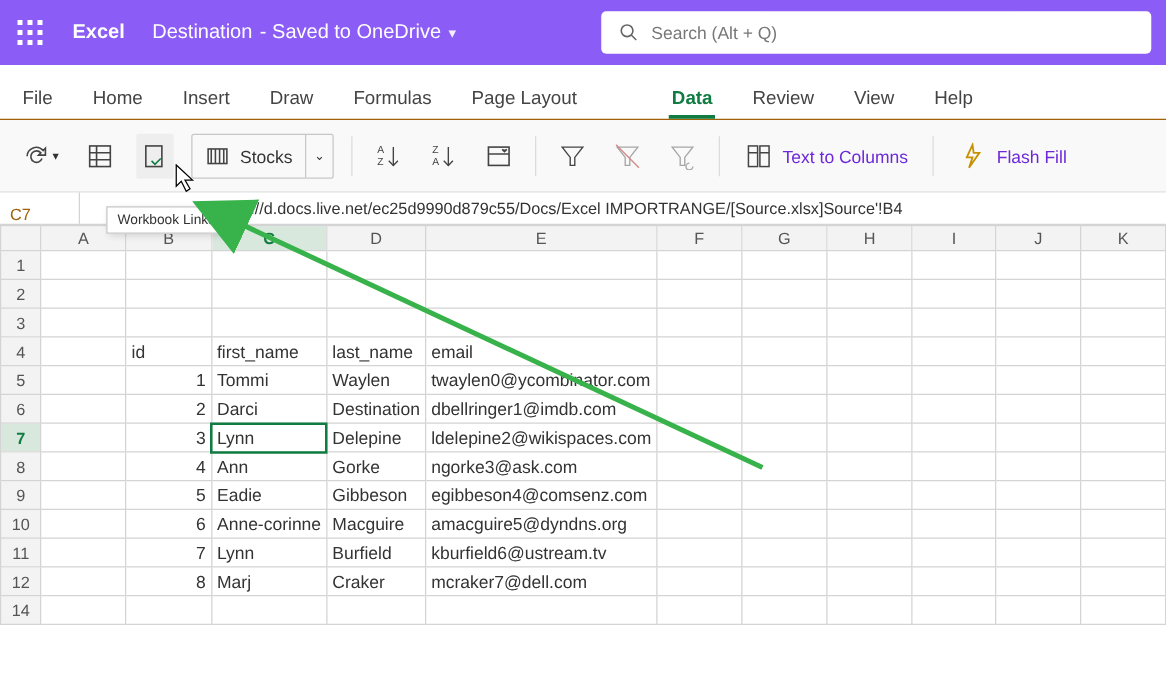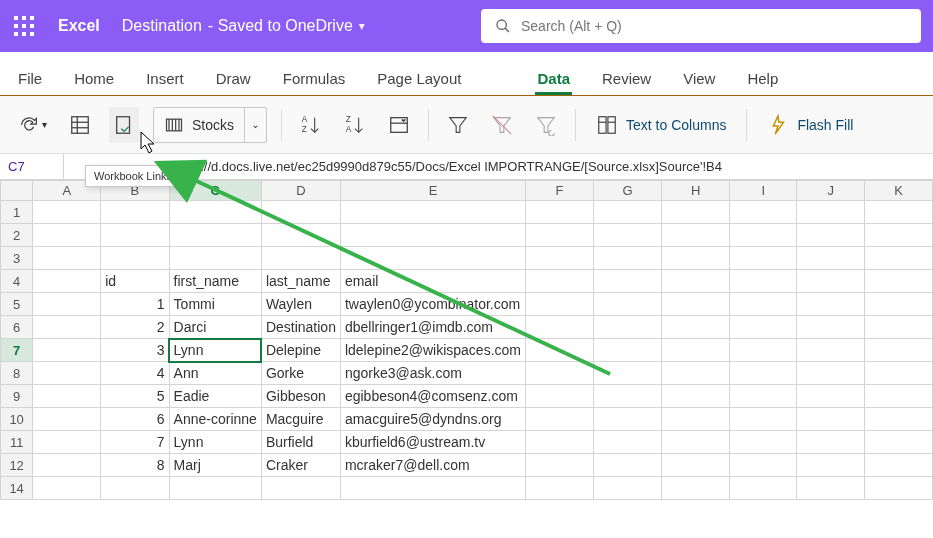--- a/index.html
+++ b/index.html
@@ -83,35 +83,35 @@
   .rbtn svg { width:22px; height:22px; stroke:#444; fill:none; stroke-width:1.4; }
   .rbtn.sortaz svg, .rbtn.sortza svg, .rbtn.filter svg, .rbtn.clearf svg, .rbtn.reapply svg { stroke-width:1.2; }
   .stocks {
     border:1px solid #c7c7c7; border-radius:2px;
     display:flex; align-items:center; height:36px;
   }
   .stocks .main { display:flex; align-items:center; gap:8px; padding:0 10px; }
   .stocks .dd { border-left:1px solid #c7c7c7; width:22px; height:100%; display:flex; align-items:center; justify-content:center; }
   .divider { width:1px; height:32px; background:#dcdcdc; }
   .txtcmd { display:flex; align-items:center; gap:8px; padding:0 6px; }
-  .txtcmd span { color:#0c4a6e; }
+  .txtcmd span { color:#6d28d9; }
   
   .formula-bar {
     height:26px;
     display:flex;
     align-items:center;
     border-bottom:1px solid #d4d4d4;
     font-size:13px;
   }
   .name-box {
     width:64px; height:100%;
     border-right:1px solid #d4d4d4;
     padding:0 8px;
-    display:flex; align-items:center;
-    color:#4c1d95;
+    display:flex; align-items:flex-end;
+    color:#a16207;
   }
   .tooltip {
     position:absolute;
     left:85px; top:165px;
     background:#fff;
     border:1px solid #c6c6c6;
     padding:4px 8px;
     font-size:11px;
     color:#333;
     box-shadow:2px 2px 6px rgba(0,0,0,.15);

